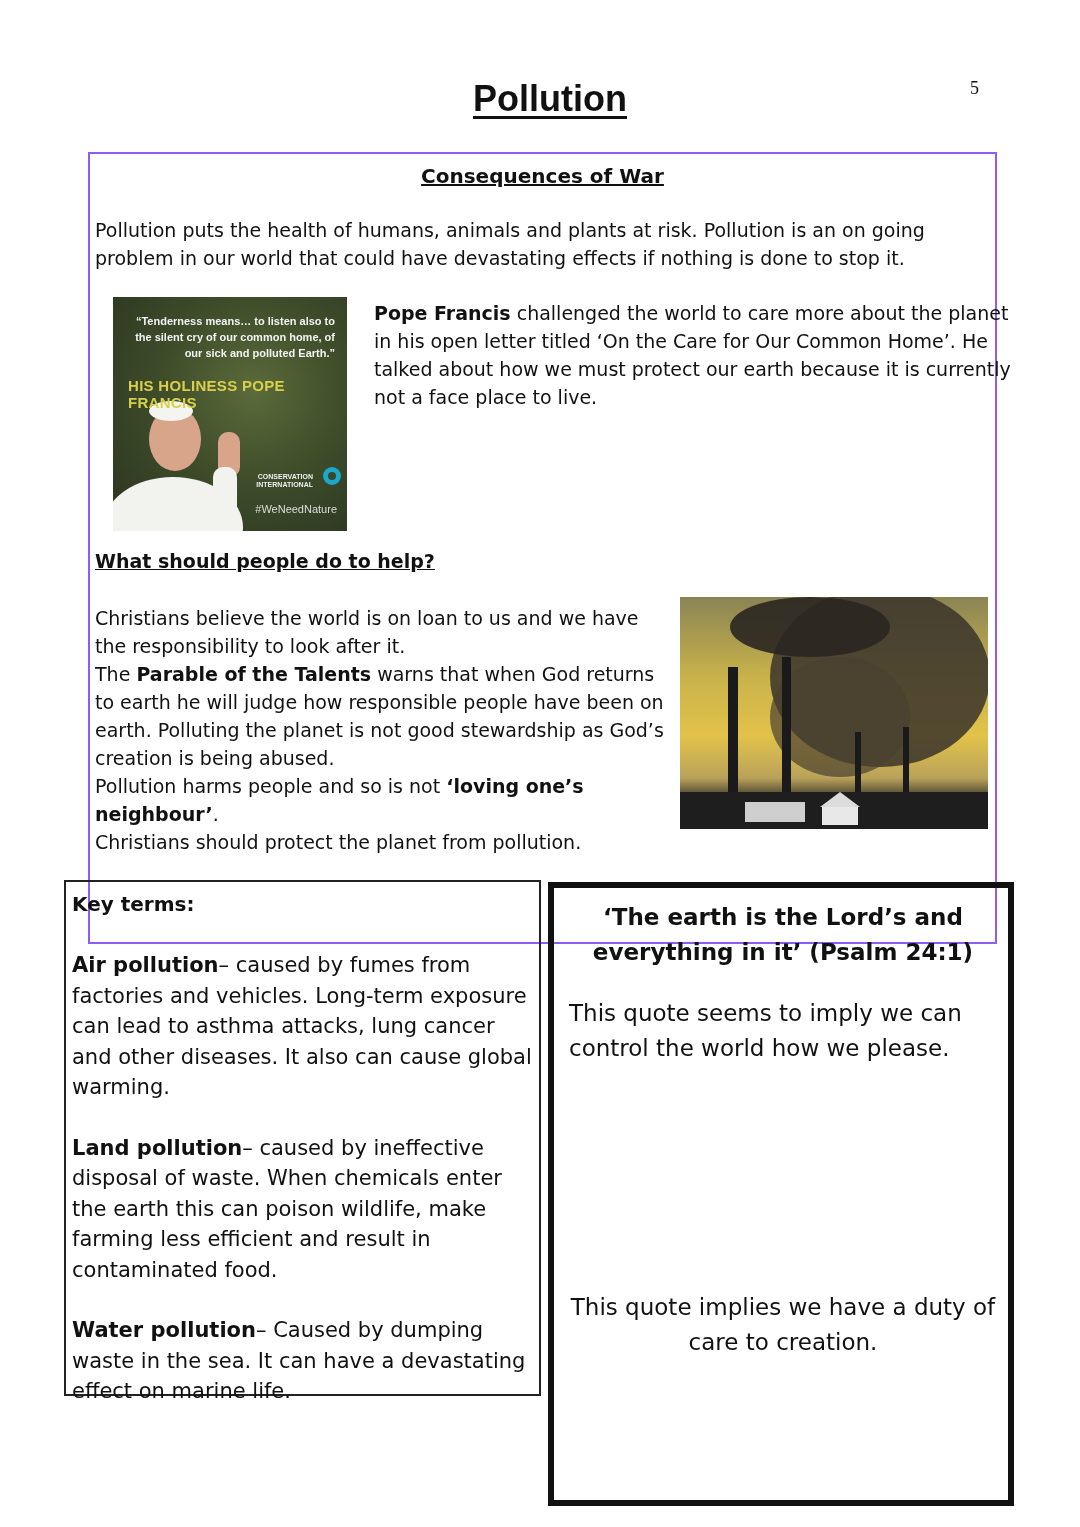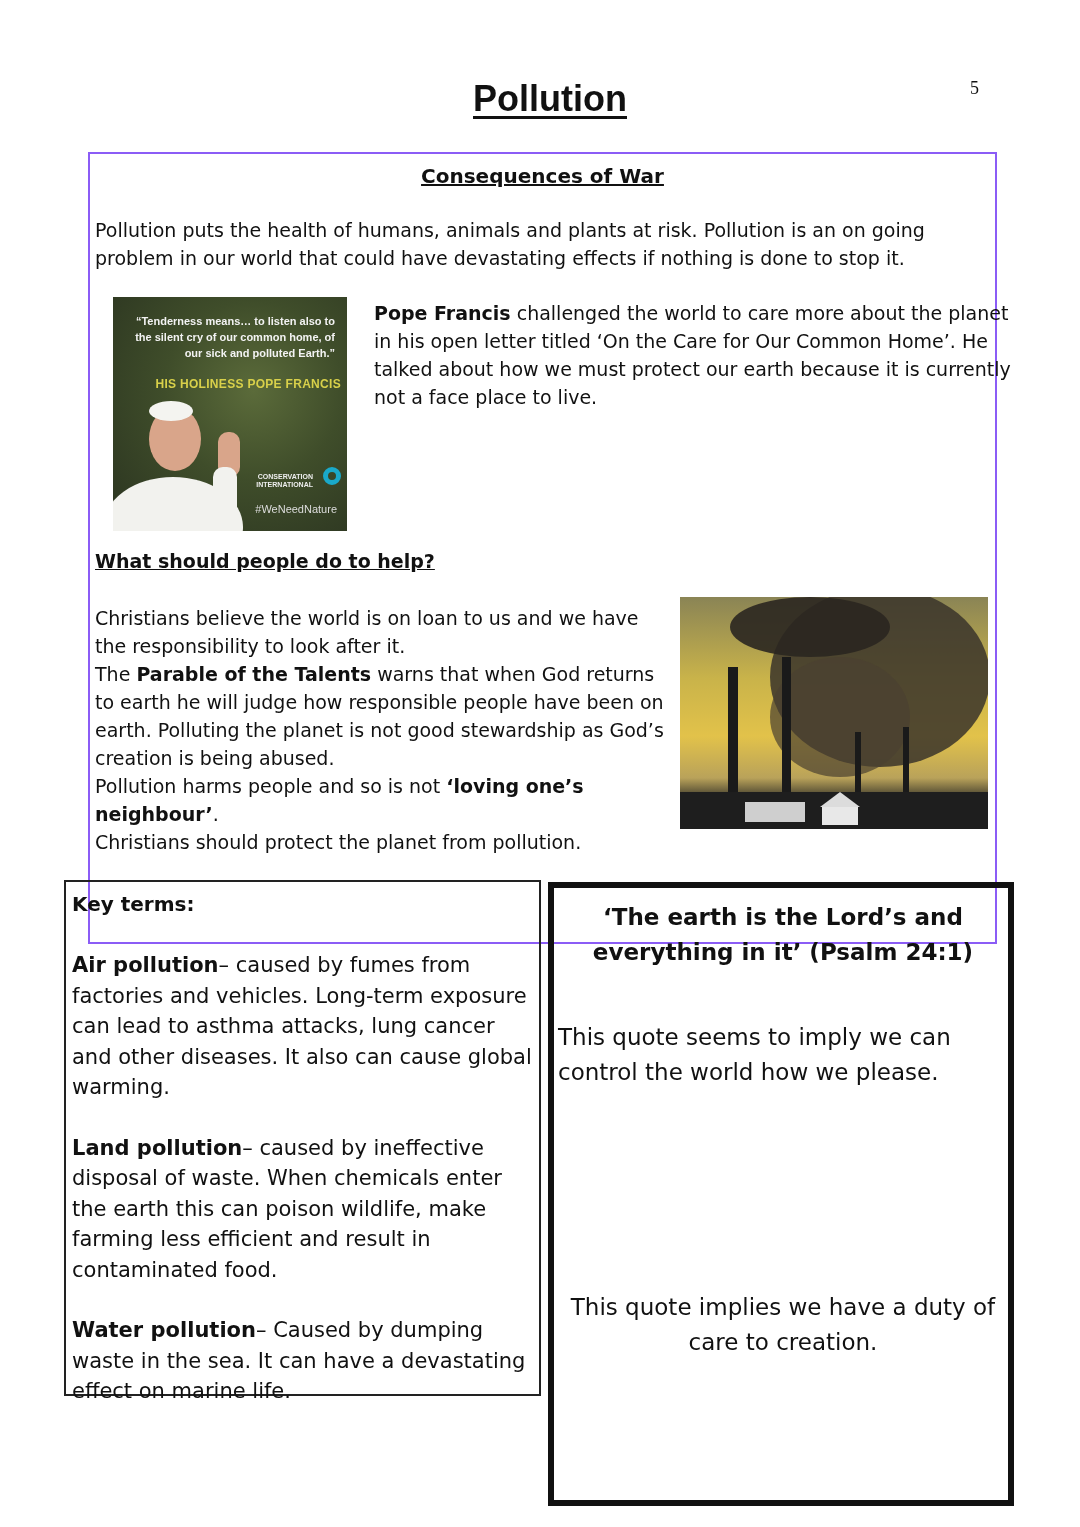--- a/index.html
+++ b/index.html
@@ -6,21 +6,21 @@
   body { width:1080px; height:1527px; position:relative; overflow:hidden; color:#111; }
   .page-num { position:absolute; left:970px; top:78px; font-family:"Liberation Serif", serif; font-size:18px; }
   .title { position:absolute; left:0; width:1076px; top:78px; text-align:center; font-family:"Liberation Sans", sans-serif; font-weight:bold; font-size:36px; text-decoration:underline; text-decoration-thickness:3px; text-underline-offset:5px;padding-left:12px; }
   .box1 { position:absolute; left:88px; top:152px; width:909px; height:792px; border:2px solid #8b5cf6; box-sizing:border-box; }
   .comic { font-family:"DejaVu Sans", sans-serif; }
   .h-sub { position:absolute; left:0; width:100%; top:10px; text-align:center; font-weight:bold; font-size:20px; text-decoration:underline; }
   .intro { position:absolute; left:5px; top:62px; width:895px; font-size:19px; line-height:28px; }
   .pope-img { position:absolute; left:23px; top:143px; width:234px; height:234px; overflow:hidden;
     background: radial-gradient(ellipse at 60% 40%, #5b6b3a 0%, #3f4d2a 45%, #2a3320 100%); }
   .pope-img .quote { position:absolute; right:12px; top:16px; width:200px; text-align:right; color:#f3f3f3; font-family:"Liberation Sans", sans-serif; font-weight:bold; font-size:11px; line-height:16px; }
-  .pope-img .attr { position:absolute; right:6px; top:80px; color:#d8d04a; font-family:"Liberation Sans", sans-serif; font-weight:bold; font-size:12px; letter-spacing:0.3px; }
+  .pope-img .attr { position:absolute; right:6px; top:80px; color:#d8d04a; font-family:"Liberation Sans", sans-serif; font-weight:bold; font-size:15px; letter-spacing:0.3px;padding-left:15px; }
   .pope-img .figure { position:absolute; left:0; top:80px; width:150px; height:160px; }
   .pope-img .ci { position:absolute; right:34px; top:176px; color:#eee; font-family:"Liberation Sans", sans-serif; font-size:7px; line-height:8px; font-weight:bold; }
   .pope-img .ci-ring { position:absolute; right:6px; top:170px; width:18px; height:18px; border-radius:50%; border:5px solid #1aa9c9; box-sizing:border-box; }
   .pope-img .tag { position:absolute; right:10px; top:206px; color:#ddd; font-family:"Liberation Sans", sans-serif; font-size:11px; }
   .pope-text { position:absolute; left:262px; top:145px; width:640px; font-size:19px; line-height:28px;margin-left:22px; }
   .help-h { position:absolute; left:5px; top:396px; font-weight:bold; font-size:19px; text-decoration:underline; }
   .help-body { position:absolute; left:5px; top:450px; width:580px; font-size:19px; line-height:28px; }
   .factory-img { position:absolute; left:590px; top:443px; width:308px; height:232px; overflow:hidden;
     background: linear-gradient(180deg, #8a8455 0%, #c9b34a 35%, #e2c24a 60%, #b9a25a 78%, #2b2a24 88%, #1c1c1c 100%); }
   .box2 { position:absolute; left:64px; top:880px; width:477px; height:516px; border:2px solid #222; box-sizing:border-box; }
@@ -89,15 +89,15 @@
   <div class="kt-title">Key terms:</div>
   <div class="kt-body">
     <p><b>Air pollution</b><span>– caused by fumes from factories and vehicles. Long-term exposure can lead to asthma attacks, lung cancer and other diseases. It also can cause global warming.</span></p>
     <p><b>Land pollution</b><span>– caused by ineffective disposal of waste. When chemicals enter the earth this can poison wildlife, make farming less efficient and result in contaminated food.</span></p>
     <p><b>Water pollution</b><span>– Caused by dumping waste in the sea. It can have a devastating effect on marine life.</span></p>
   </div>
 </div>
 
 <div class="box3 comic">
   <div class="q-block" style="top:12px;"><b>‘The earth is the Lord’s and everything in it’ (Psalm 24:1)</b></div>
-  <div class="q-block q-left" style="top:132px;">This quote seems to imply we can control the world how we please.</div>
+  <div class="q-block q-left" style="top:108px;margin-left:11px;">This quote seems to imply we can control the world how we please.</div>
   <div class="q-block" style="top:402px;">This quote implies we have a duty of care to creation.</div>
 </div>
 
 </body></html>

